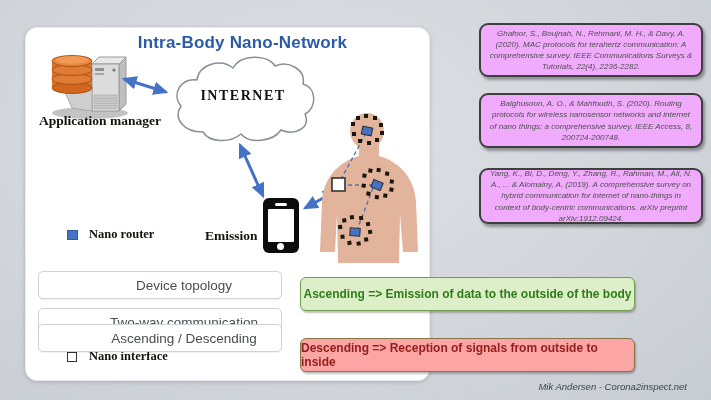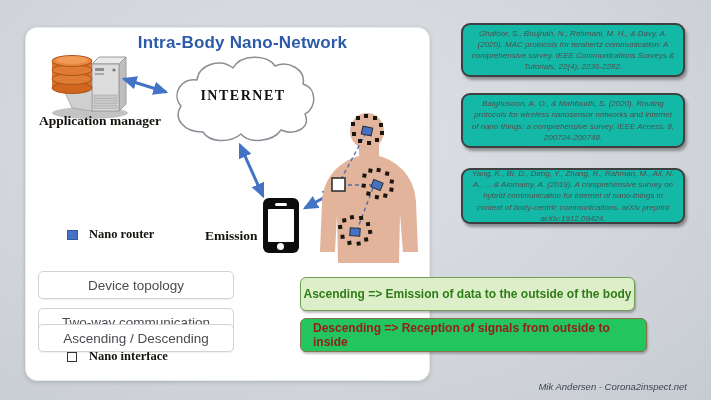--- a/index.html
+++ b/index.html
@@ -38,34 +38,34 @@
   
   .phone{left:263px;top:198px;width:36px;height:55px;background:#0c0c0c;border-radius:6px;}
   .phone .screen{position:absolute;left:5px;top:11px;width:26px;height:33px;background:#fff;border-radius:1px;}
   .phone .speaker{position:absolute;left:12px;top:5px;width:12px;height:3px;background:#fff;border-radius:2px;}
   .phone .home{position:absolute;left:14px;bottom:3px;width:7px;height:7px;background:#fff;border-radius:50%;}
   
   .btn{
     left:38px;width:194px;height:26px;background:#fff;border:1px solid #cfd3d7;border-radius:5px;
     box-shadow:0 1px 1px rgba(0,0,0,.06);
     display:flex;align-items:center;justify-content:center;
-    font-size:13.5px;color:#4a4c50;cursor:pointer;
+    font-size:13.5px;color:#4a4c50;cursor:pointer;padding-left:48px;
   }
   
   .banner{
     left:300px;width:333px;height:32px;border-radius:6px;
     display:flex;align-items:center;justify-content:center;
     font-size:12px;font-weight:bold;
     box-shadow:1px 2px 2px rgba(0,0,0,.25);
   }
   .banner-asc{top:277px;background:#dcefc8;border:1.5px solid #6f9e50;color:#2f7d18;}
-  .banner-desc{top:318px;background:#22c55e;border:1.5px solid #86744a;color:#93201d;padding-left:12px;}
+  .banner-desc{top:338px;background:#fca5a5;border:1.5px solid #86744a;color:#93201d;}
   
   .citation{
-    left:461px;width:224px;background:#14b8a6;border:2px solid #3f3f3f;border-radius:9px;
+    left:479px;width:224px;background:#f0abfc;border:2px solid #3f3f3f;border-radius:9px;
     box-shadow:2px 3px 3px rgba(0,0,0,.35);
     display:flex;align-items:center;justify-content:center;
     font-size:8px;font-style:italic;color:#4f4f4f;text-align:center;
     padding:20px 8px;box-sizing:border-box;line-height:1.4;
   }
   .cit1{top:23px;height:54px;}
   .cit2{top:93px;height:55px;}
   .cit3{top:168px;height:56px;}
   .attribution{
     right:24px;top:381px;font-size:9.5px;font-style:italic;color:#3c4450;

